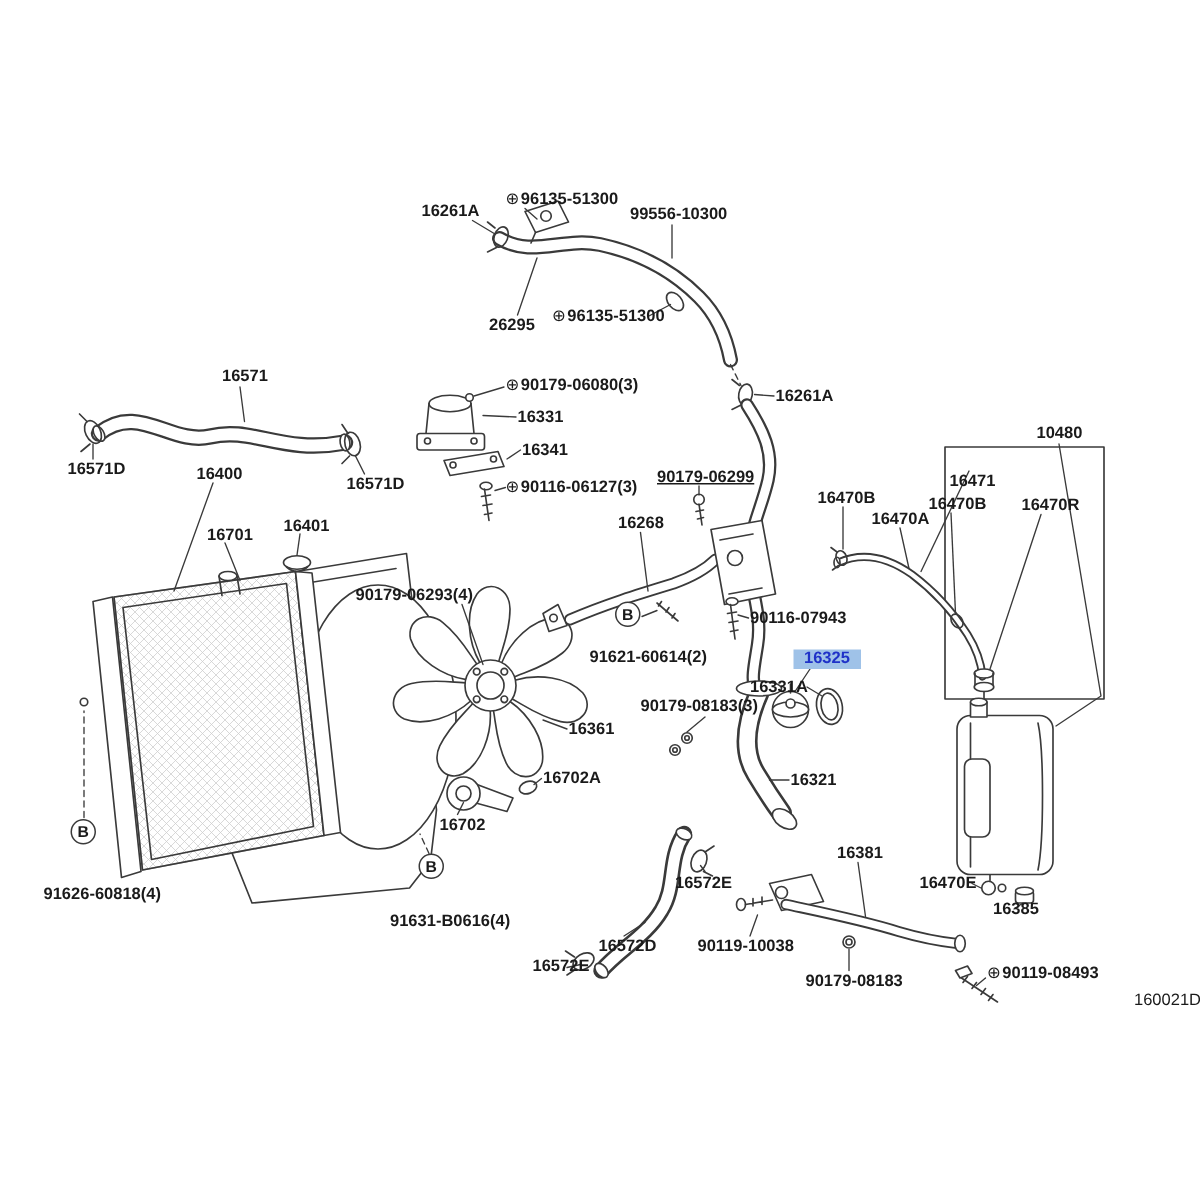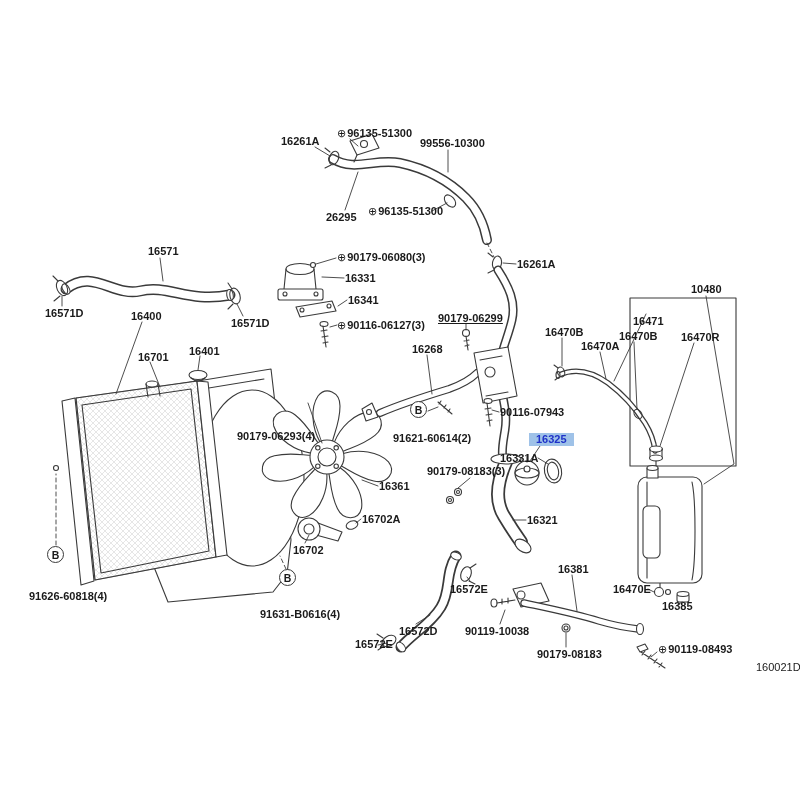--- a/index.html
+++ b/index.html
@@ -323,21 +323,21 @@
       <span class="part-label" style="left: 438px; top: 312px; text-decoration: underline;">90179-06299</span>
       <span class="part-label" style="left: 691px; top: 283px;">10480</span>
       <span class="part-label" style="left: 633px; top: 297px; margin-top: 18px;">16471</span>
       <span class="part-label" style="left: 545px; top: 326px;">16470B</span>
       <span class="part-label" style="left: 581px; top: 340px;">16470A</span>
       <span class="part-label" style="left: 619px; top: 330px;">16470B</span>
       <span class="part-label" style="left: 681px; top: 331px;">16470R</span>
       <span class="part-label" style="left: 138px; top: 351px;">16701</span>
       <span class="part-label" style="left: 189px; top: 345px;">16401</span>
       <span class="part-label" style="left: 412px; top: 343px;">16268</span>
-      <span class="part-label" style="left: 237px; top: 391px; margin-top: 39px;">90179-06293(4)</span>
+      <span class="part-label" style="left: 237px; top: 391px;">90179-06293(4)</span>
       <span class="part-label" style="left: 500px; top: 406px;">90116-07943</span>
       <span class="part-label" style="left: 393px; top: 432px;">91621-60614(2)</span>
       <span class="part-label highlight" style="left: 529px; top: 433px;">16325</span>
       <span class="part-label" style="left: 500px; top: 452px;">16331A</span>
       <span class="part-label" style="left: 427px; top: 465px;">90179-08183(3)</span>
       <span class="part-label" style="left: 379px; top: 480px; text-align: right;">16361</span>
       <span class="part-label" style="left: 527px; top: 514px;">16321</span>
       <span class="part-label" style="left: 362px; top: 513px;">16702A</span>
       <span class="part-label" style="left: 293px; top: 544px;">16702</span>
       <span class="part-label" style="left: 558px; top: 563px;">16381</span>

